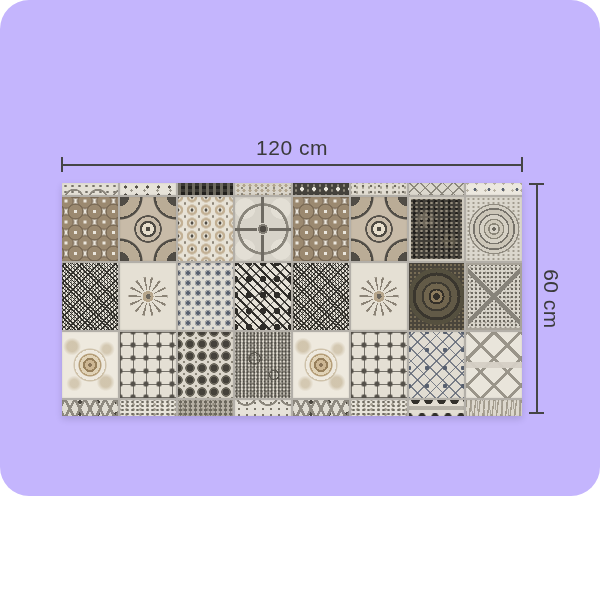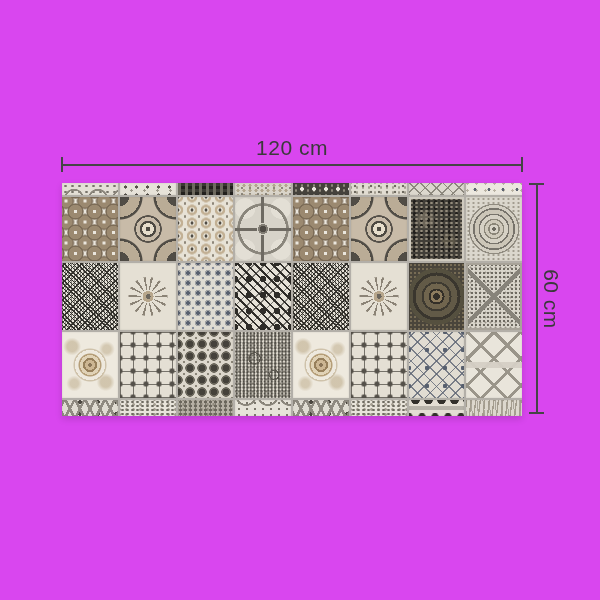--- a/index.html
+++ b/index.html
@@ -1,17 +1,17 @@
 <!DOCTYPE html>
 <html><head>
 <meta charset="utf-8">
 <style>
   html,body{margin:0;padding:0;}
   body{width:600px;height:600px;background:#ffffff;font-family:"Liberation Sans",sans-serif;}
-  .stage{position:relative;width:600px;height:600px;background:#d946ef;overflow:hidden;}
+  .stage{position:relative;width:600px;height:496px;background:#c4b5fd;overflow:hidden;border-radius:29px;}
 
   
   .dim-label{position:absolute;color:#3a3a3a;font-size:21px;letter-spacing:.5px;}
   .dim-label-h{left:62px;top:136px;width:460px;text-align:center;}
   .dim-label-v{left:551px;top:299px;transform:translate(-50%,-50%) rotate(90deg);white-space:nowrap;}
   .dim-line{position:absolute;background:#454545;}
   .line-h{left:62px;top:164px;width:460px;height:2px;}
   .line-v{left:536px;top:184px;width:2px;height:229px;}
   .dim-tick{position:absolute;background:#454545;}
   .tick-h-left{left:61px;top:157px;width:2px;height:15px;}

